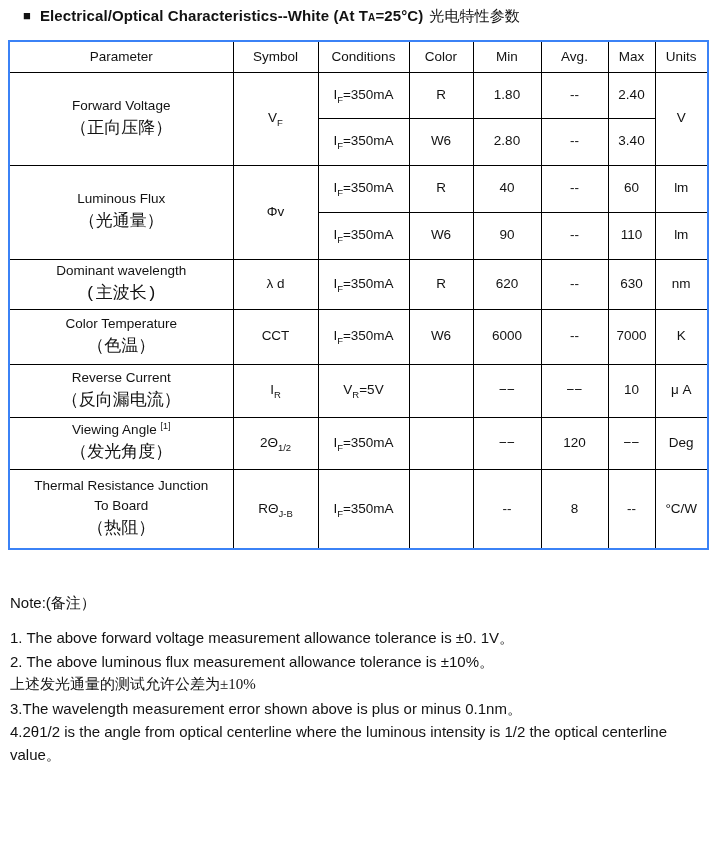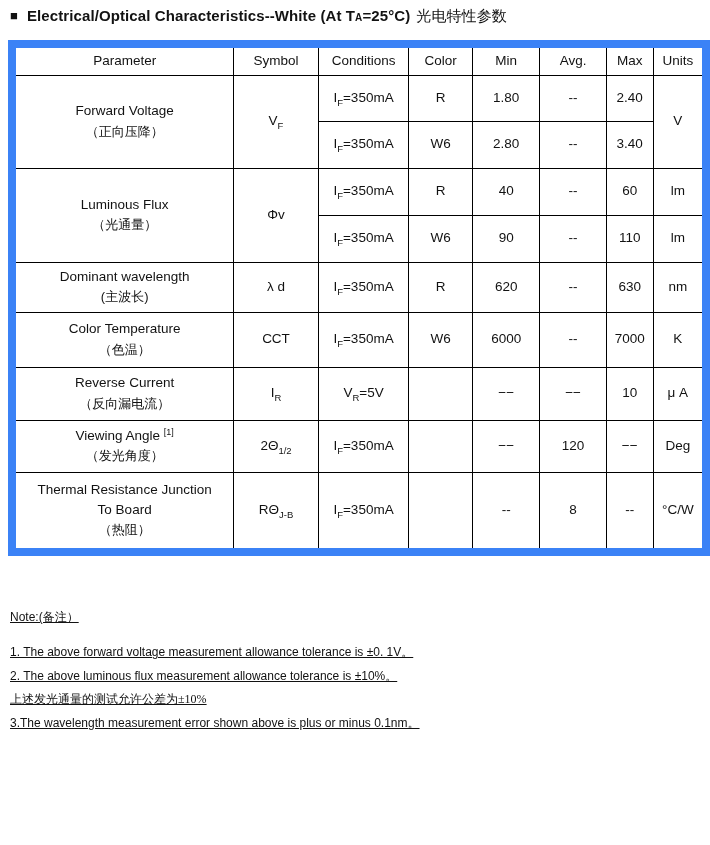--- a/index.html
+++ b/index.html
@@ -2,43 +2,43 @@
 <html><head>
 <meta charset="utf-8">
 <style>
   html,body{margin:0;padding:0;background:#fff;}
   .page{
     position:relative;width:710px;height:845px;background:#ffffff;
     font-family:"Liberation Sans",sans-serif;color:#121212;overflow:hidden;
   }
   
   .section-title{
-    position:absolute;left:10px;top:7px;font-size:15px;font-weight:bold;
+    position:absolute;left:23px;top:7px;font-size:15px;font-weight:bold;
     letter-spacing:0.1px;white-space:nowrap;text-align:right;
   }
   .section-title .bullet{font-size:13px;margin-right:9px;position:relative;top:-1px;}
   .section-title .sub-a{font-size:10px;font-weight:bold;}
   .section-title .zh-t{font-weight:normal;font-size:15px;margin-left:6px;}
   
   table.chars{
     position:absolute;left:8px;top:40px;border-collapse:collapse;table-layout:fixed;
-    border:8px solid #3b82f6;
+    border:2px solid #3b82f6;
   }
   table.chars th,table.chars td{
     border:1px solid #000;text-align:center;vertical-align:middle;
     font-size:13.5px;font-weight:normal;padding:0 2px;line-height:1.5;
     overflow:hidden;
   }
   table.chars sub{font-size:9.5px;line-height:1;}
   table.chars sup{font-size:9px;line-height:1;}
-  table.chars .zh{font-family:Liberation Sans, sans-serif;font-size:13px;}
+  table.chars .zh{font-family:Liberation Mono, monospace;font-size:17px;}
   
   .notes{
-    position:absolute;left:10px;top:606px;width:694px;
-    font-size:12px;line-height:23.4px;color:#121212;text-decoration:underline;
+    position:absolute;left:10px;top:591px;width:694px;
+    font-size:15px;line-height:23.4px;color:#121212;
   }
   .notes .note-title{margin-bottom:12px;}
   .notes .zh{font-family:"Liberation Serif",serif;}
 </style>
 </head>
 <body>
 
 <div class="page">
 
   <div class="section-title">
@@ -157,16 +157,17 @@
       </tbody>
   </table>
 
   <div class="notes">
     <div class="note-title">Note:(备注）</div>
     <div>
         <div class="en">1.  The above forward voltage measurement allowance tolerance is  ±0. 1V。</div>
         <div class="en">2.  The above luminous flux measurement allowance tolerance is ±10%。</div>
         <div class="zh">上述发光通量的测试允许公差为±10%</div>
         <div class="en">3.The wavelength measurement error shown above is plus or minus 0.1nm。</div>
+        <div class="en">4.2θ1/2 is the angle from optical centerline where the luminous intensity is 1/2 the optical centerline value。</div>
       </div>
   </div>
 
 </div>
 
 </body></html>

